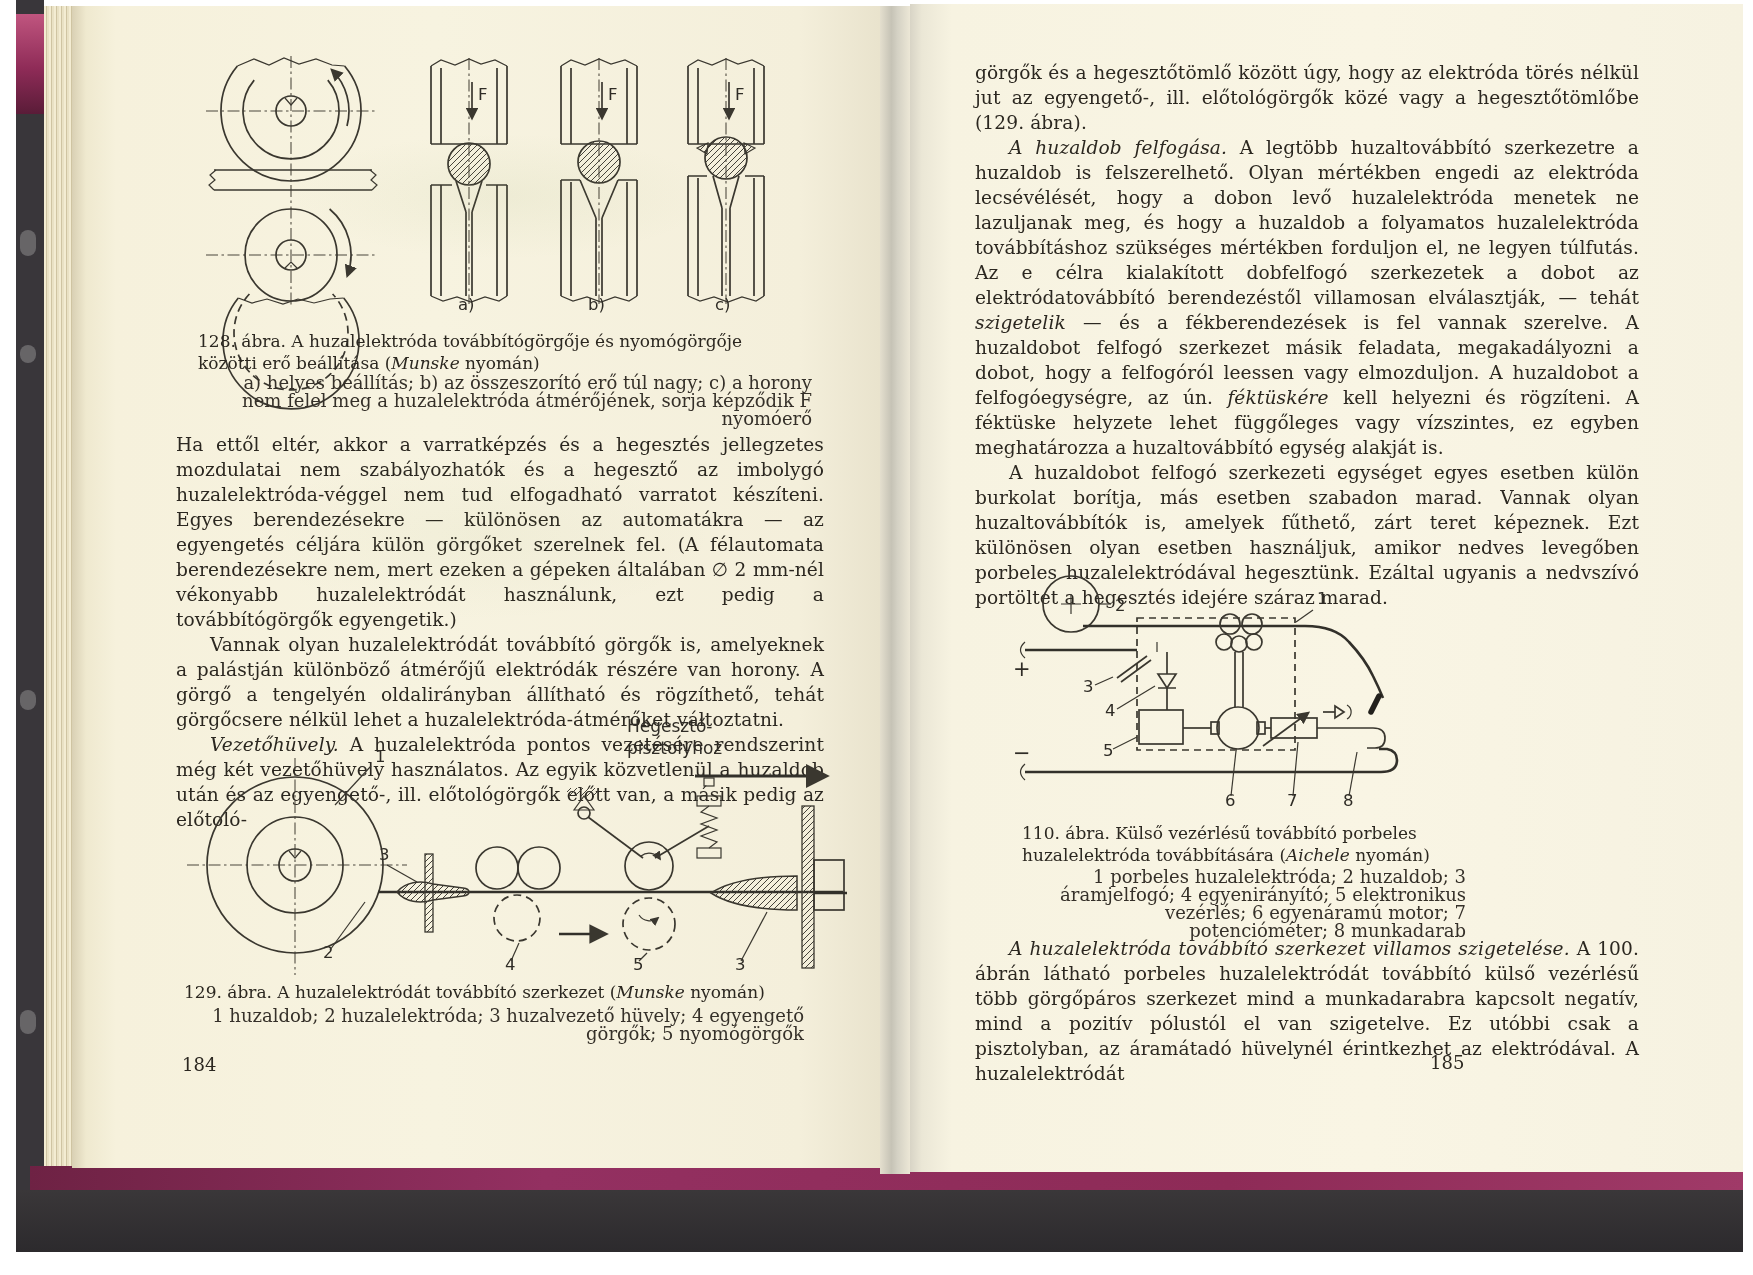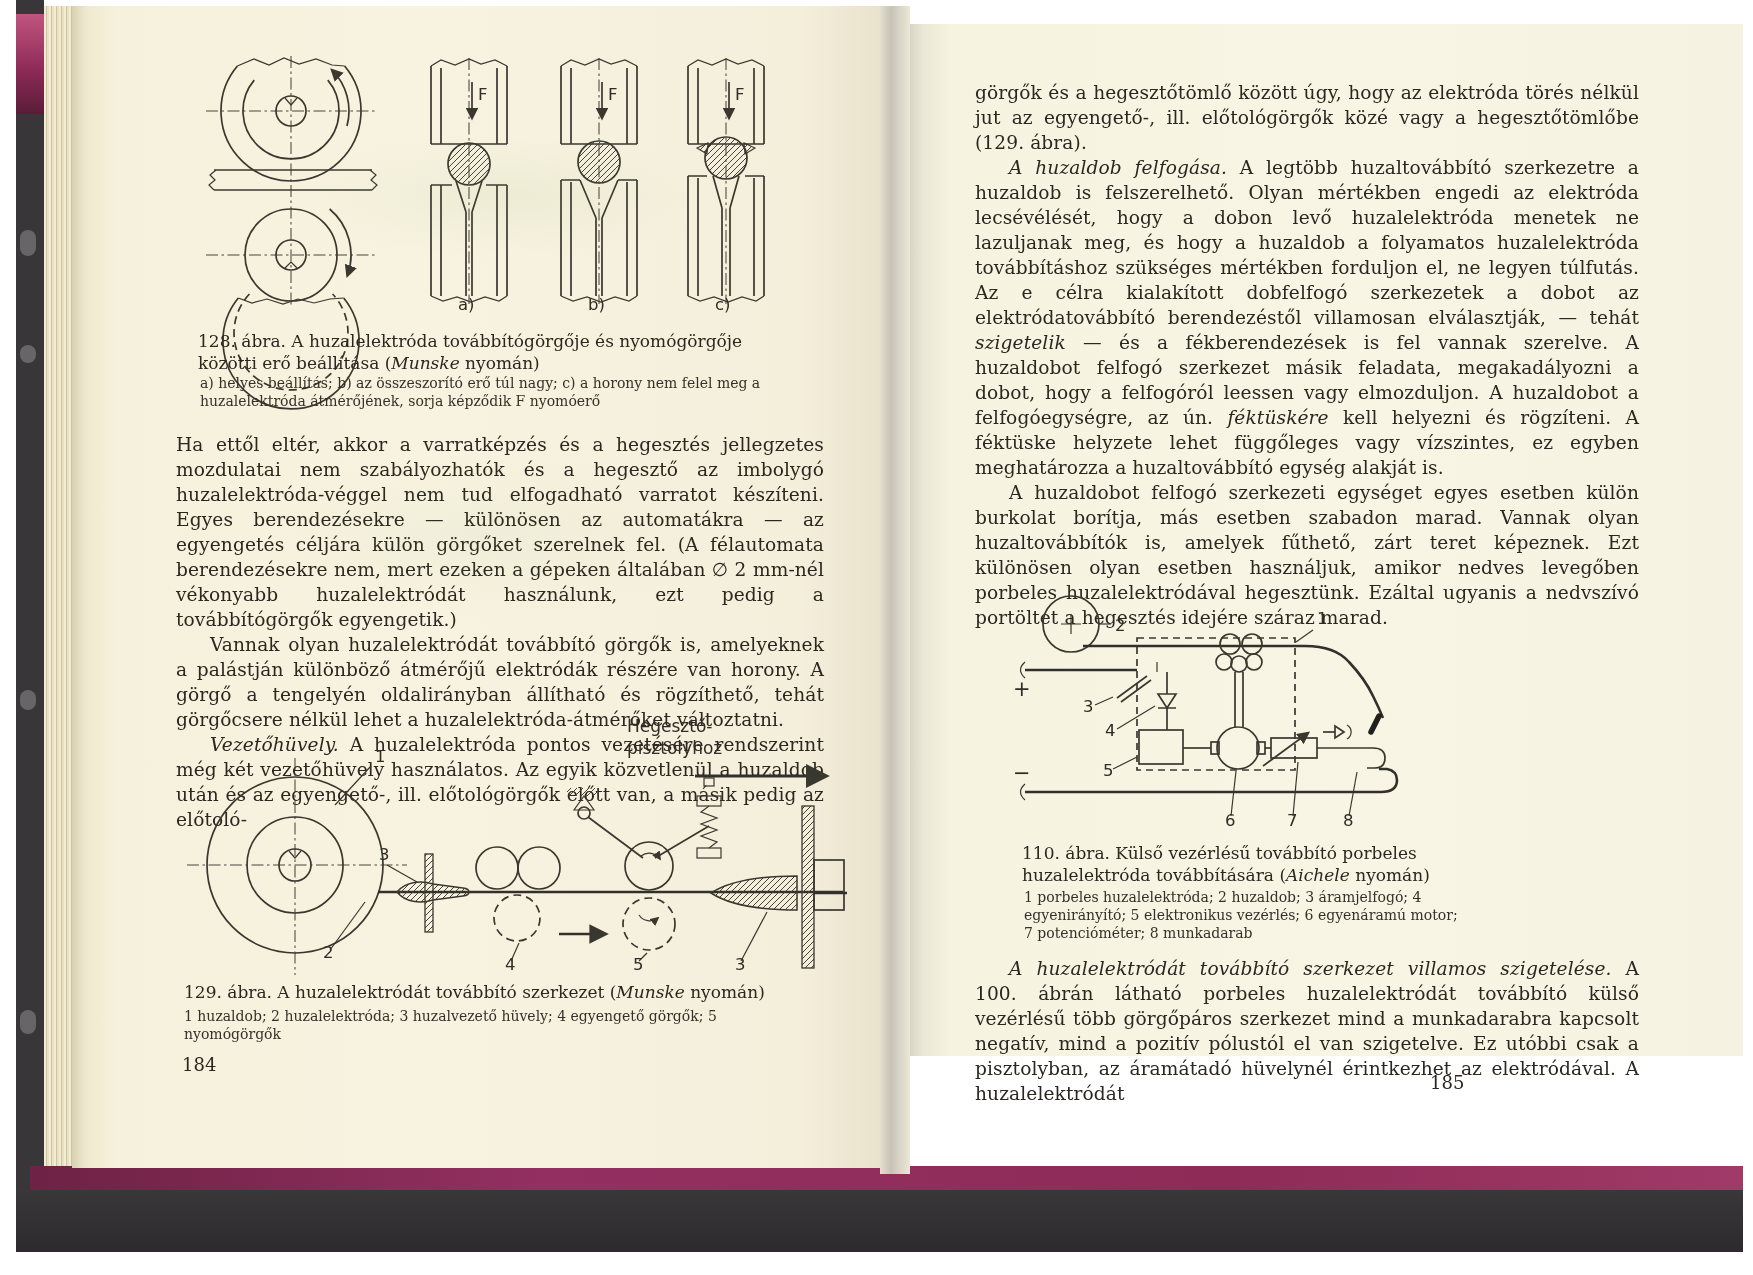--- a/index.html
+++ b/index.html
@@ -14,33 +14,33 @@
   .cover-strip .smudge{position:absolute;left:4px;width:16px;height:26px;border-radius:8px;background:rgba(190,190,190,.35);}
   .edge-stack{left:44px;top:6px;width:28px;height:1160px;
      background:repeating-linear-gradient(90deg,#f3ecd2 0 2px,#cfc4a2 2px 3px,#e9e1c4 3px 5px);}
   .left-page{left:72px;top:6px;width:808px;height:1162px;
      background:linear-gradient(90deg,#d9d0b4 0px,#efe9cf 14px,#f6f1dc 44px,#f7f3e0 45%,#f4efdb 90%,#e9e3cd 100%);}
   .left-page::after{content:"";position:absolute;inset:0;pointer-events:none;background:
      radial-gradient(ellipse 300px 90px at 430px 190px,rgba(140,160,90,.08),transparent 70%),
      radial-gradient(ellipse 330px 120px at 410px 530px,rgba(140,160,90,.06),transparent 70%);}
   .gutter{left:880px;top:6px;width:30px;height:1168px;
      background:linear-gradient(90deg,#e4dfce,#c6c3b6 38%,#d4d1c4 58%,#ece7d6);}
-  .right-page{left:910px;top:24px;width:833px;height:1032px;
+  .right-page{left:910px;top:4px;width:833px;height:1168px;
      background:linear-gradient(90deg,#d8d4c6 0,#ebe7d6 12px,#f7f3e1 42px,#f9f5e4 55%,#f6f2e1 100%);}
   .bottom-maroon{left:30px;top:1166px;width:1713px;height:24px;
      background:linear-gradient(90deg,#6e2244,#933061 30%,#8e2b57 70%,#a03a68);}
   .bottom-dark{left:16px;top:1190px;width:1727px;height:62px;
      background:linear-gradient(180deg,#3a3739,#2c2a2d);}
 
   
   .bodytext{font-size:18.6px;line-height:25px;text-align:justify;letter-spacing:.1px;}
   .bodytext p{margin:0;}
   .bodytext p.indent{text-indent:34px;}
   .caption{font-size:17px;line-height:22px;}
-  .figlegend{font-size:14px;line-height:18px;color:#353029;}
+  .figlegend{font-size:18px;line-height:18px;color:#353029;text-align:right;}
   .figlegend i, .caption i{font-style:italic;text-align:center;}
   .pagenum{font-size:18px;}
 
   
   svg{overflow:visible;}
   .ln{stroke:#3a372f;fill:none;stroke-width:1.7;}
   .thin{stroke:#3a372f;fill:none;stroke-width:1.2;}
   .thick{stroke:#32302a;fill:none;stroke-width:2.6;}
   .dash{stroke-dasharray:8 5;}
   .boxdash{stroke-dasharray:7 5;}
@@ -333,17 +333,17 @@
     <text class="flabel" x="338" y="242">8</text>
     <path class="thin" d="M344,232 L352,188"></path>
   </svg>
 
   <div class="abs caption" style="left:112px;top:818px;width:458px">
     <span>110. ábra. Külső vezérlésű továbbító porbeles huzalelektróda továbbítására (</span><i>Aichele</i><span> nyomán)</span>
   </div>
   <div class="abs figlegend" style="left:114px;top:864px;width:442px">1 porbeles huzalelektróda; 2 huzaldob; 3 áramjelfogó; 4 egyenirányító; 5 elektronikus vezérlés; 6 egyenáramú motor; 7 potencióméter; 8 munkadarab</div>
 
   <div class="abs bodytext" style="left:65px;top:932px;width:664px">
-    <p class="indent"><i>A huzalelektródát továbbító szerkezet villamos szigetelése.</i><span> A 100. ábrán látható porbeles huzalelektródát továbbító külső vezérlésű több görgőpáros szerkezet mind a munkadarabra kapcsolt negatív, mind a pozitív pólustól el van szigetelve. Ez utóbbi csak a pisztolyban, az áramátadó hüvelynél érintkezhet az elektródával. A huzalelektródát</span></p>
+    <p class="indent"><i>A huzalelektróda továbbító szerkezet villamos szigetelése.</i><span> A 100. ábrán látható porbeles huzalelektródát továbbító külső vezérlésű több görgőpáros szerkezet mind a munkadarabra kapcsolt negatív, mind a pozitív pólustól el van szigetelve. Ez utóbbi csak a pisztolyban, az áramátadó hüvelynél érintkezhet az elektródával. A huzalelektródát</span></p>
   </div>
 
   <div class="abs pagenum" style="left:520px;top:1048px">185</div>
 </div>
 
 </body></html>

